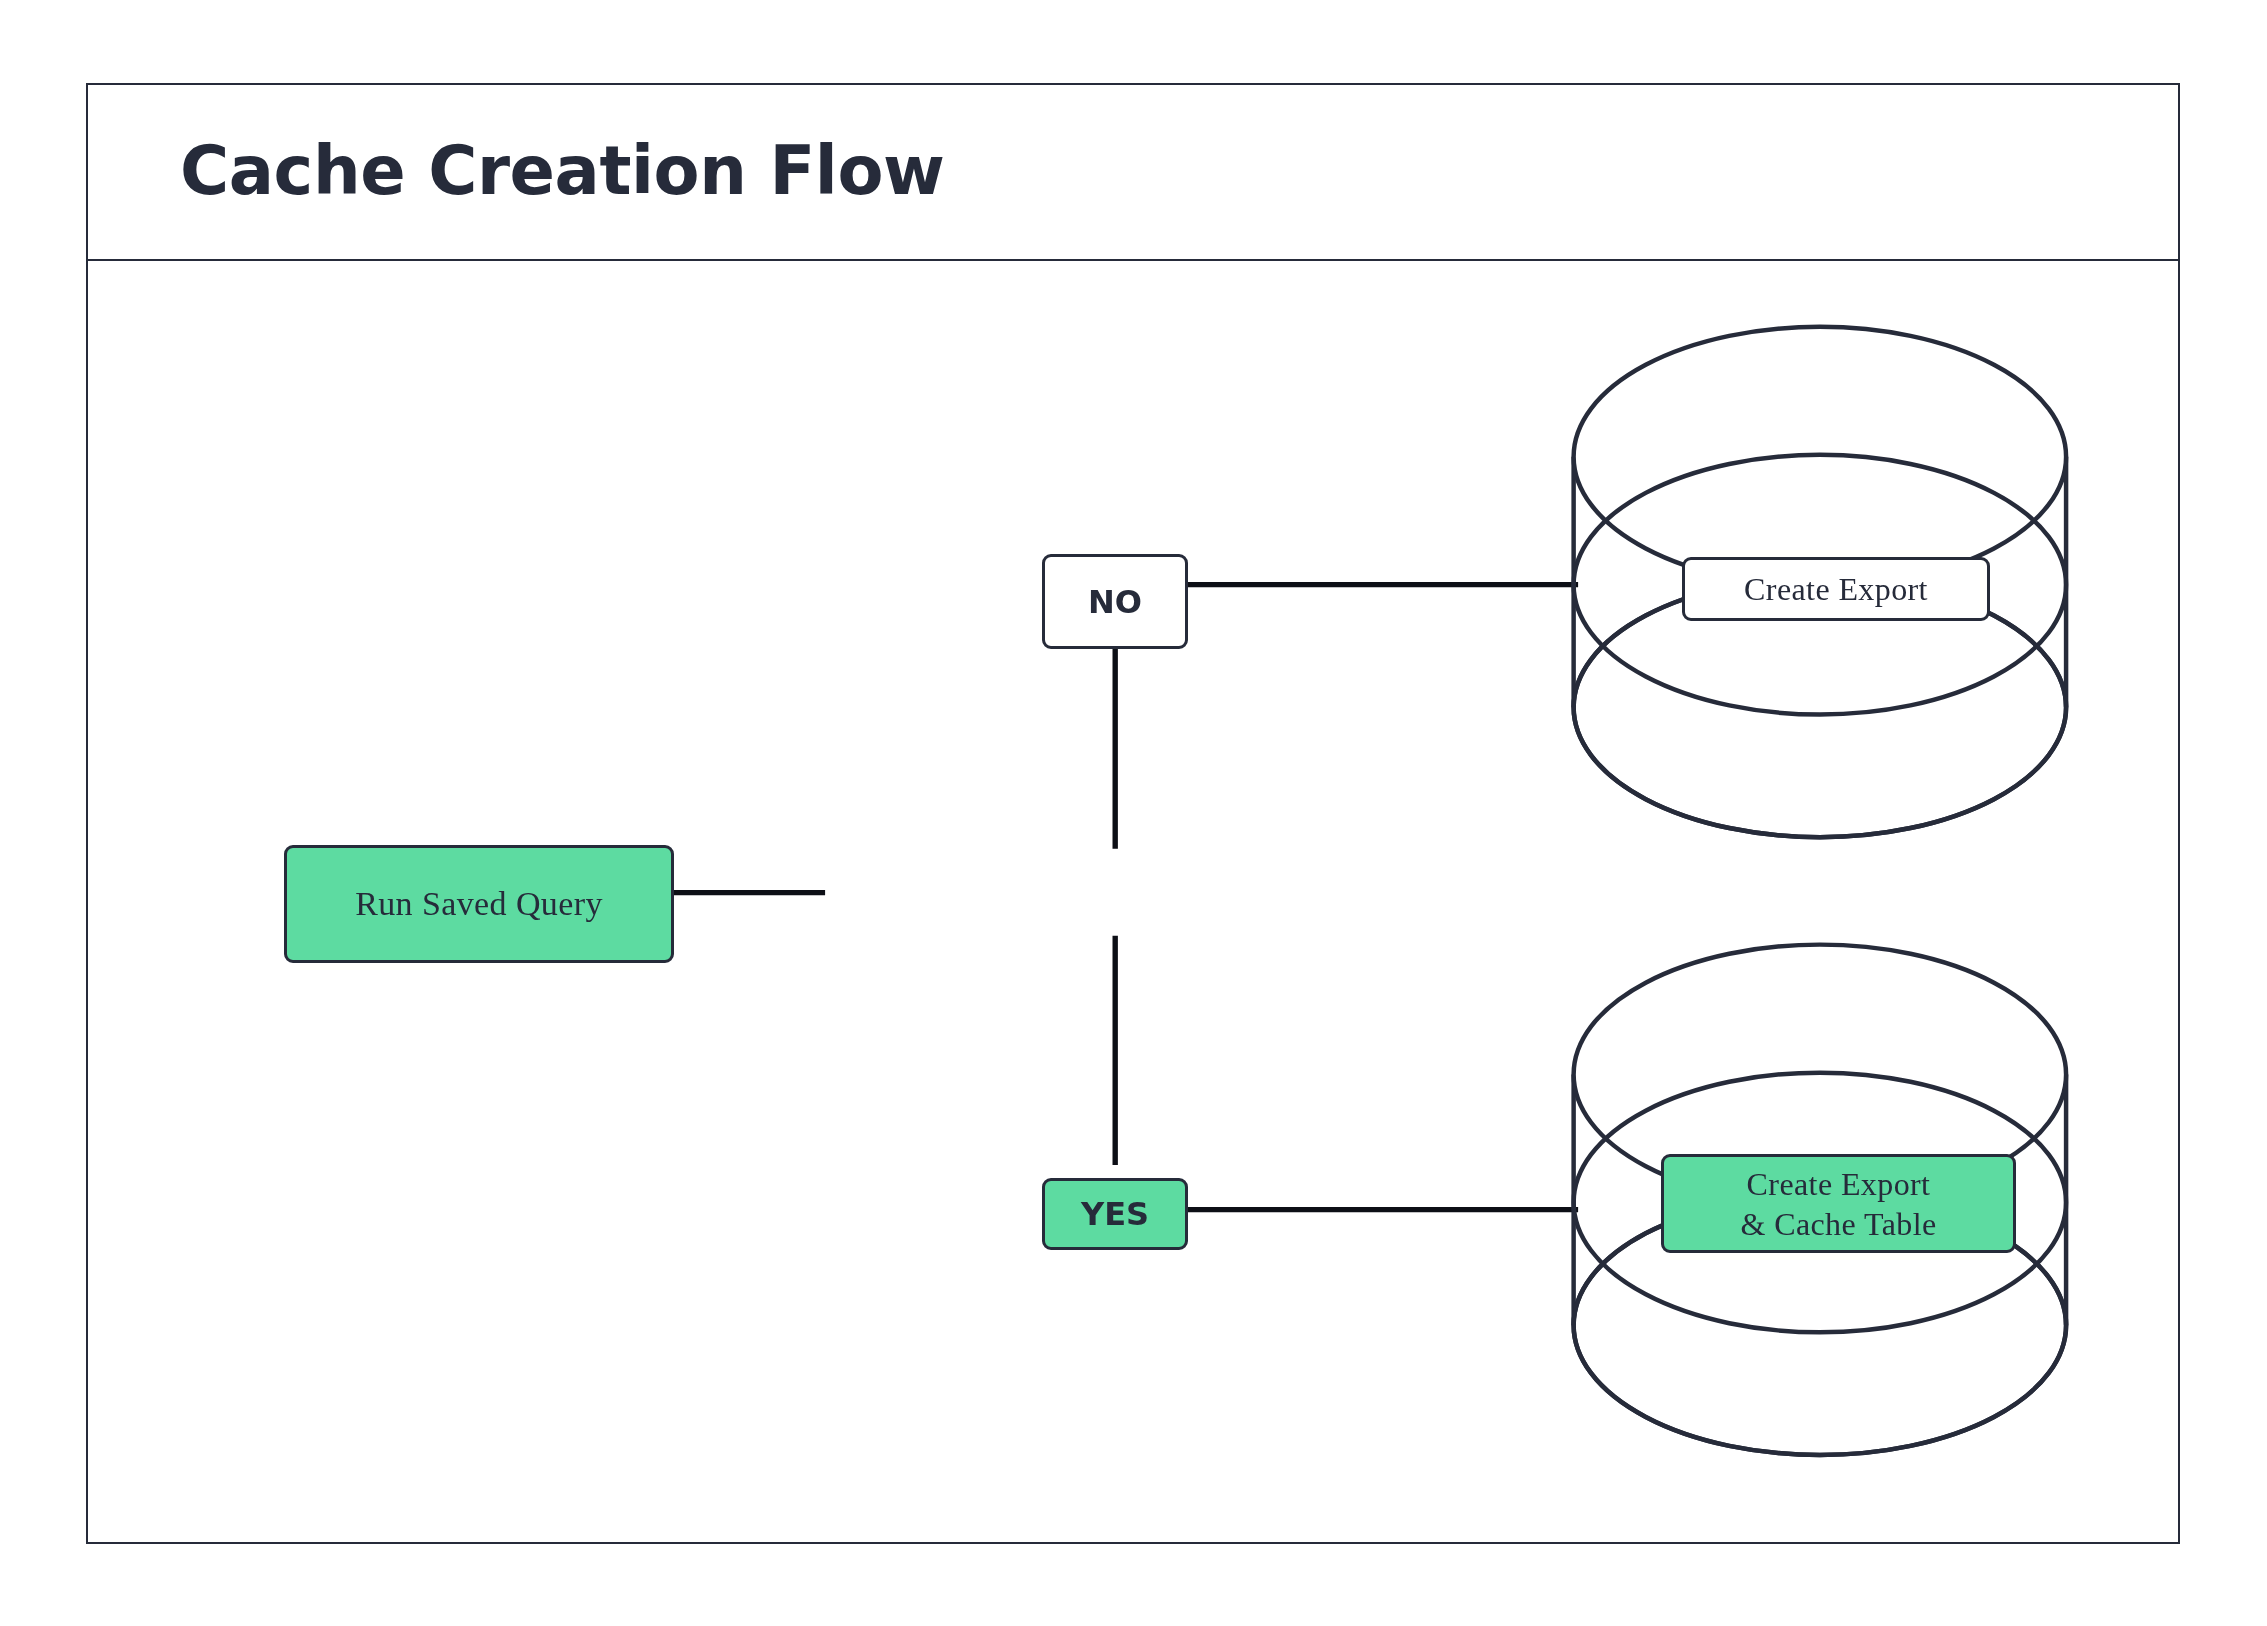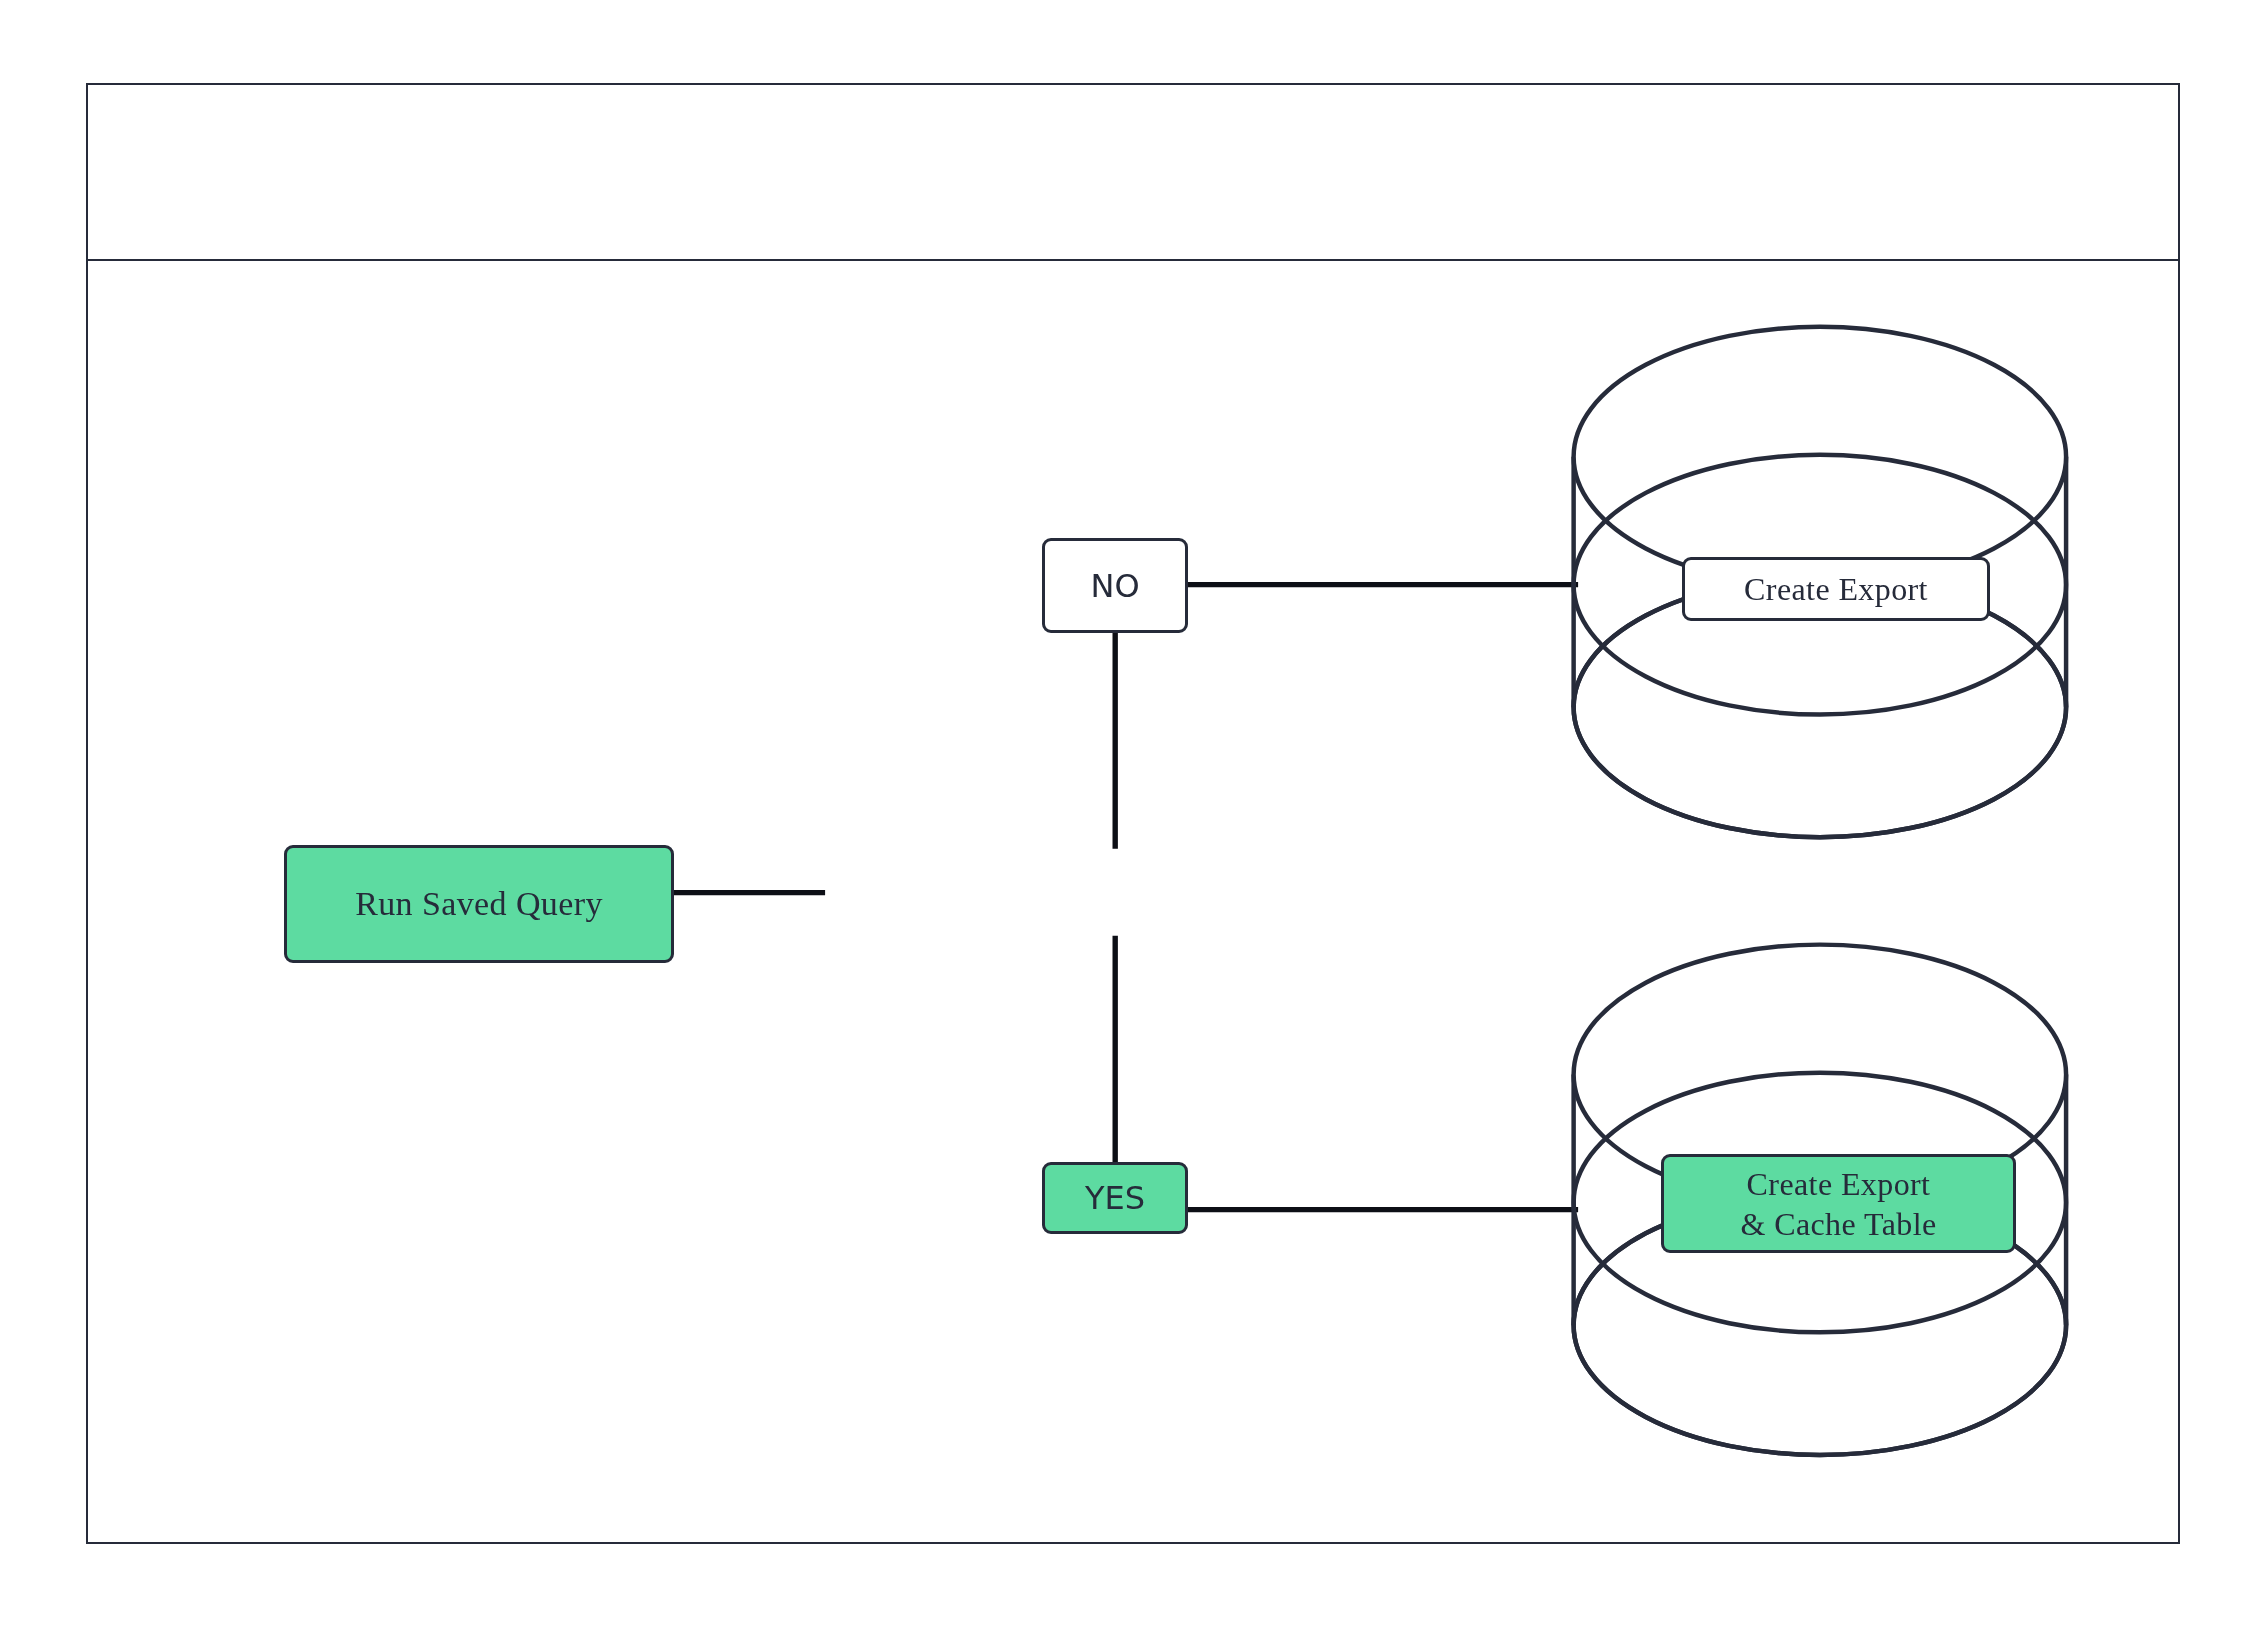--- a/index.html
+++ b/index.html
@@ -94,21 +94,22 @@
 
   .mono {
     font-family: Liberation Serif, serif;
     font-size: 34px;
     letter-spacing: 0.4px;
     line-height: 1.25;
   }
   .sans {
     font-family: "DejaVu Sans", sans-serif;
     font-size: 32px;
-    font-weight: normal;
+    font-weight: bold;
+    margin-top: 16px;
   }
 
   
   #node-run-saved-query {
     left: 284px; top: 845px; width: 390px; height: 118px;
   }
   #node-decision {
     left: 821px; top: 845px; width: 598px; height: 94px;
   }
   #node-no {
@@ -130,20 +131,21 @@
     white-space: pre;
   }
 </style>
 </head>
 <body>
 
 <div id="canvas">
 
   <div class="frame">
     <div class="frame-header"></div>
+    <div class="frame-title">Cache Creation Flow</div>
   </div>
 
   <svg class="layer" viewBox="0 0 2532 1816" xmlns="http://www.w3.org/2000/svg">
     <g stroke="#0d0f16" stroke-width="6" fill="none" stroke-linecap="butt">
 
       <line x1="752" y1="997" x2="921" y2="997"></line>
 
       <line x1="1245" y1="707" x2="1245" y2="948"></line>
 
       <line x1="1326" y1="653" x2="1762" y2="653"></line>

